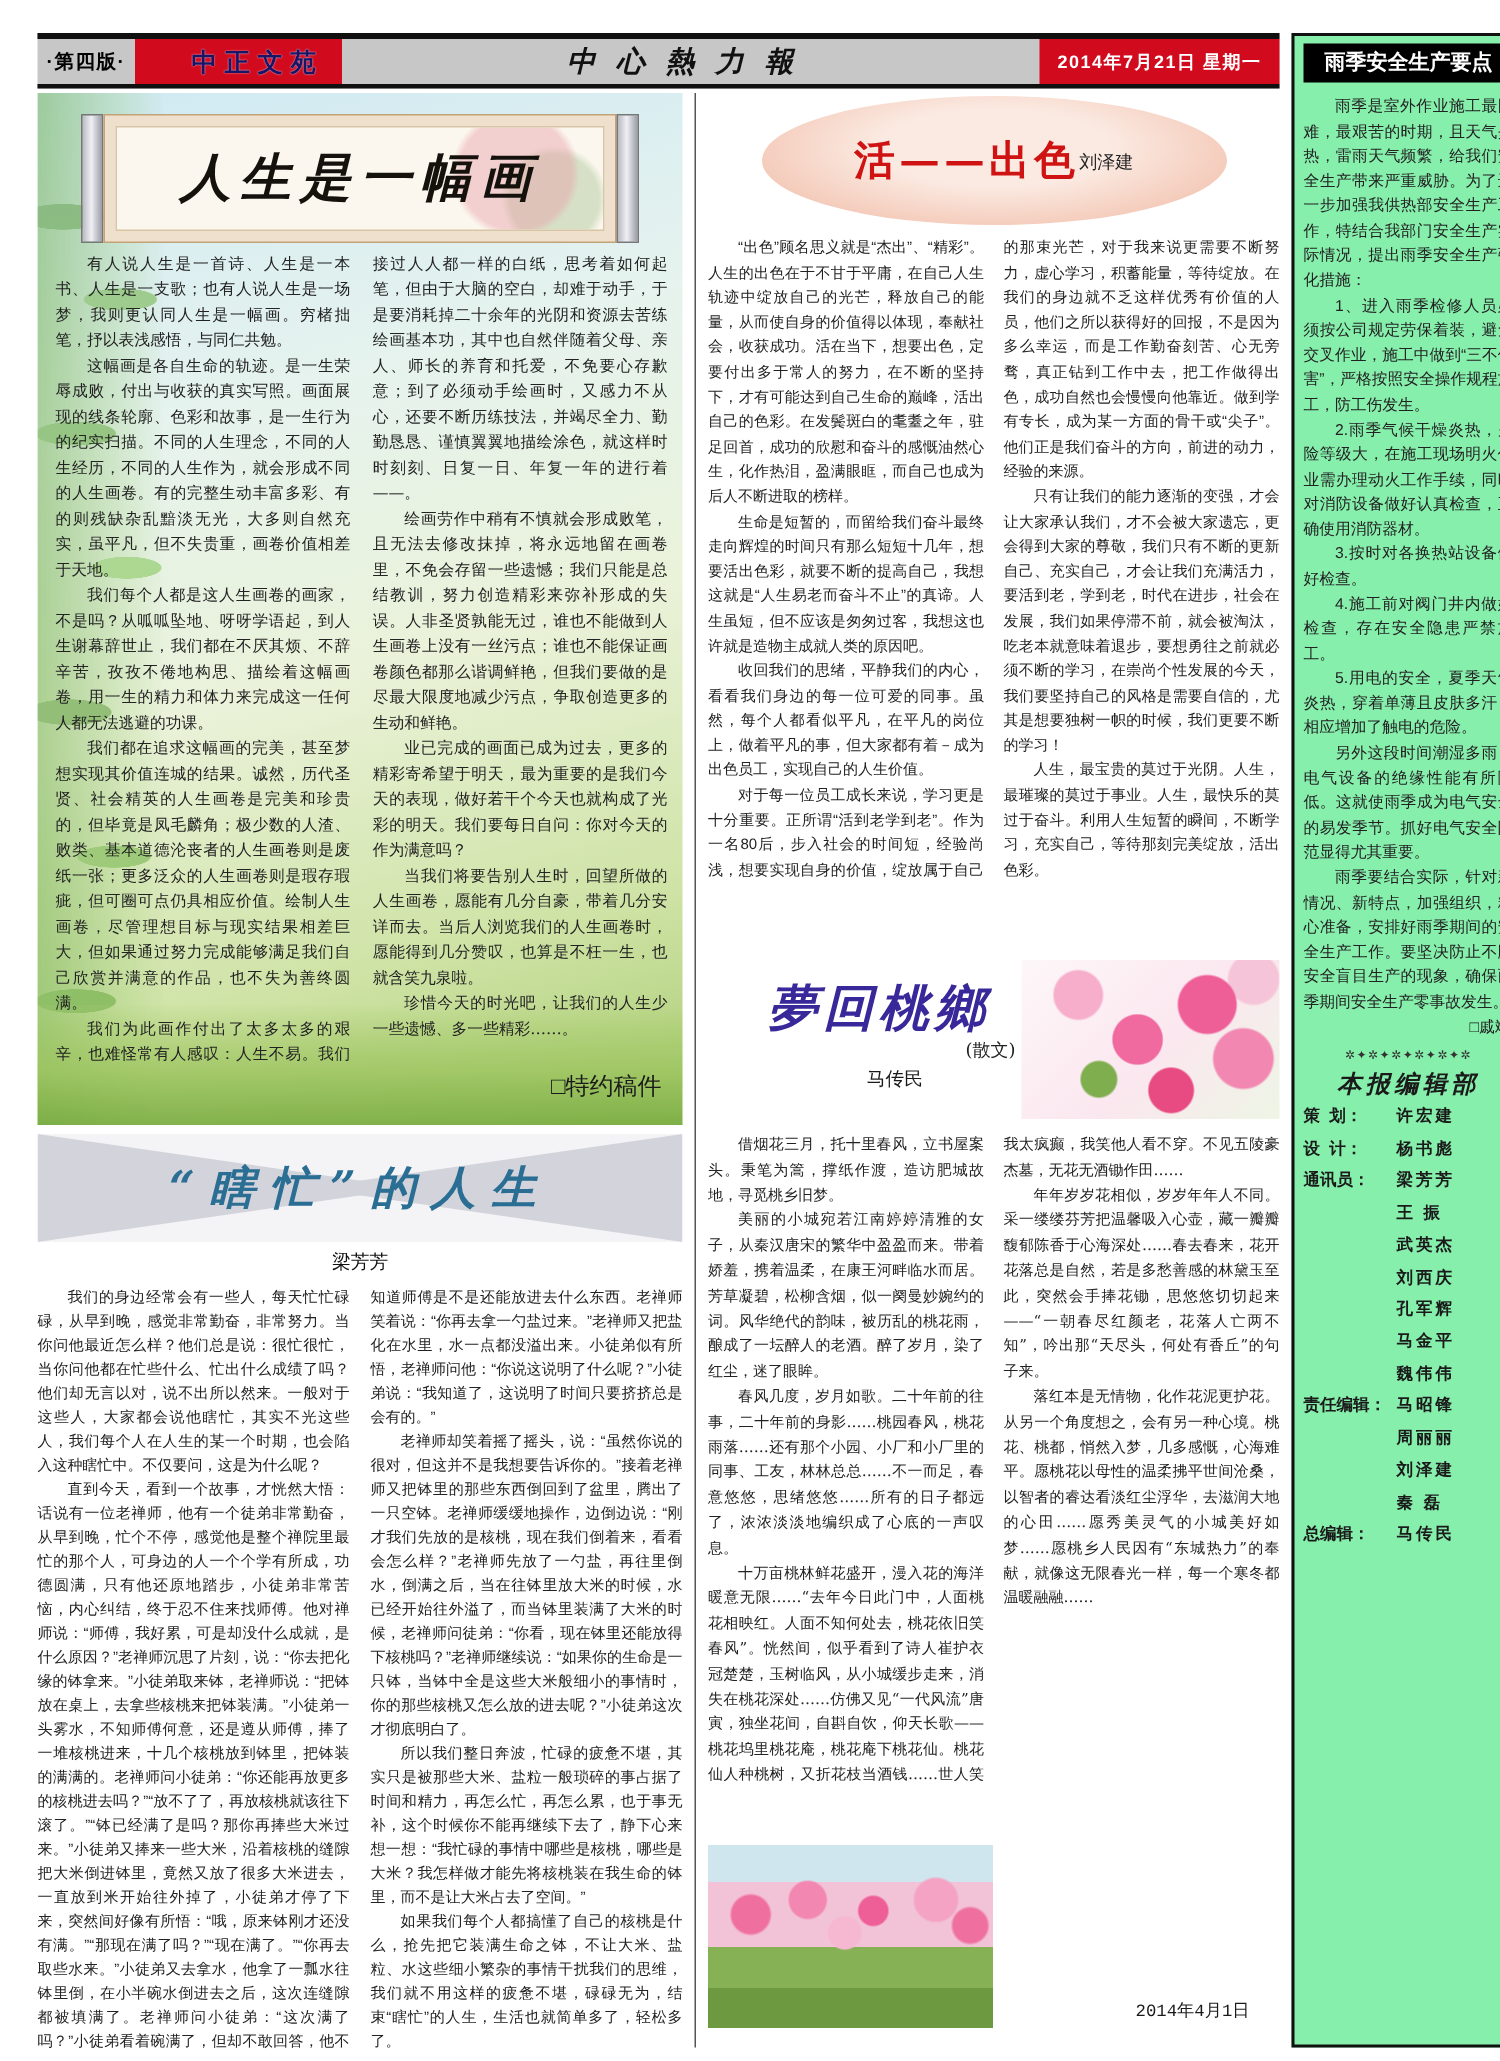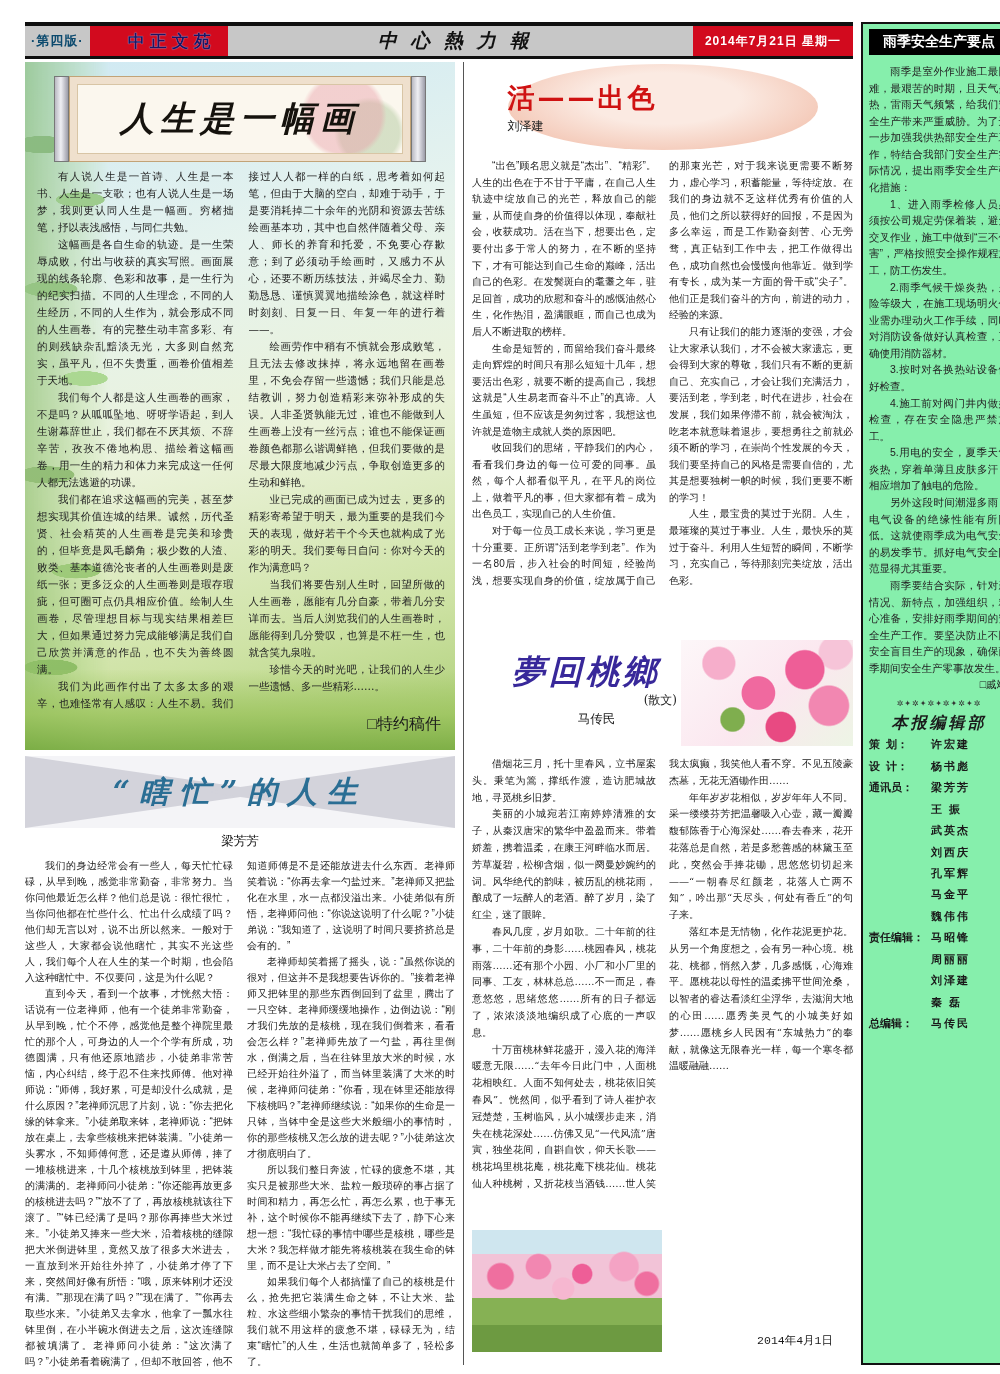--- a/index.html
+++ b/index.html
@@ -4,21 +4,21 @@
 <style>
   * { margin:0; padding:0; box-sizing:border-box; }
   html,body { background:#ffffff; }
   .page { position:relative; width:1000px; height:1374px; background:#fff; overflow:hidden;
           font-family:"Liberation Sans", sans-serif; color:#1a1a1a; }
 
   
   .banner { position:absolute; left:25px; top:22px; width:828px; height:37px;
             border-top:4px solid #101010; border-bottom:3px solid #101010;
             background:#c7c7c7; display:flex; align-items:stretch; }
-  .edition { display:flex; align-items:center; padding:0 6px; color:#0c4a6e;
+  .edition { display:flex; align-items:center; padding:0 6px; color:#000000;
              font-weight:bold; font-size:13px; letter-spacing:1px; }
   .section-box { display:flex; align-items:center; background:#d20a1e; padding:0 12px; }
   .section-box span { color:#1b1464; font-weight:900; font-size:17px; letter-spacing:5px;
                       text-shadow:0 0 1px #e8e8ff; font-family:"DejaVu Serif", serif;margin-left:26px; }
   .masthead { flex:1; display:flex; align-items:center; justify-content:center;
               font-family:"DejaVu Serif", serif; font-style:italic; font-weight:bold;
               font-size:19px; letter-spacing:14px; color:#111; }
   .date-box { display:flex; align-items:center; background:#d20a1e; color:#fff;
               font-weight:bold; font-size:12px; padding:0 12px; letter-spacing:1px; }
 
@@ -66,21 +66,21 @@
                 font-family:"DejaVu Serif", serif; font-style:italic; font-weight:900;
                 font-size:30px; letter-spacing:10px; color:#2a6e94; }
   .byline { text-align:center; font-size:12.5px; color:#111; padding:5px 0 4px 0; }
   .art3-body { margin-top:4px; columns:2; column-gap:14px; }
   .art3-body .para { font-size:10px; line-height:1.6; }
 
   
   .art2 { position:absolute; left:472px; top:62px; width:381px; height:576px; }
   .ellipse { width:310px; height:86px; margin:2px auto 8px auto; border-radius:50%;
              background:radial-gradient(ellipse at 50% 40%, #fbeae2 0 35%, #f3c6b4 80%, #eeb9a5);
-             display:flex; flex-direction:column; align-items:flex-start; justify-content:center; }
+             display:flex; flex-direction:row; align-items:center; justify-content:center; }
   .art2-title { color:#cf1212; font-weight:900; font-size:27px; letter-spacing:3px;
                 font-family:"DejaVu Serif", serif; }
   .art2-byline { font-size:12px; color:#222; margin-top:2px; }
   .art2-body { columns:2; column-gap:13px; }
   .art2-body .para { font-size:10px; line-height:1.66; }
 
   
   .art4 { position:absolute; left:472px; top:640px; width:381px; height:725px; }
   .art4-head { display:flex; height:112px; }
   .art4-head-left { flex:1; position:relative; padding-top:10px;margin-left:40px; }

